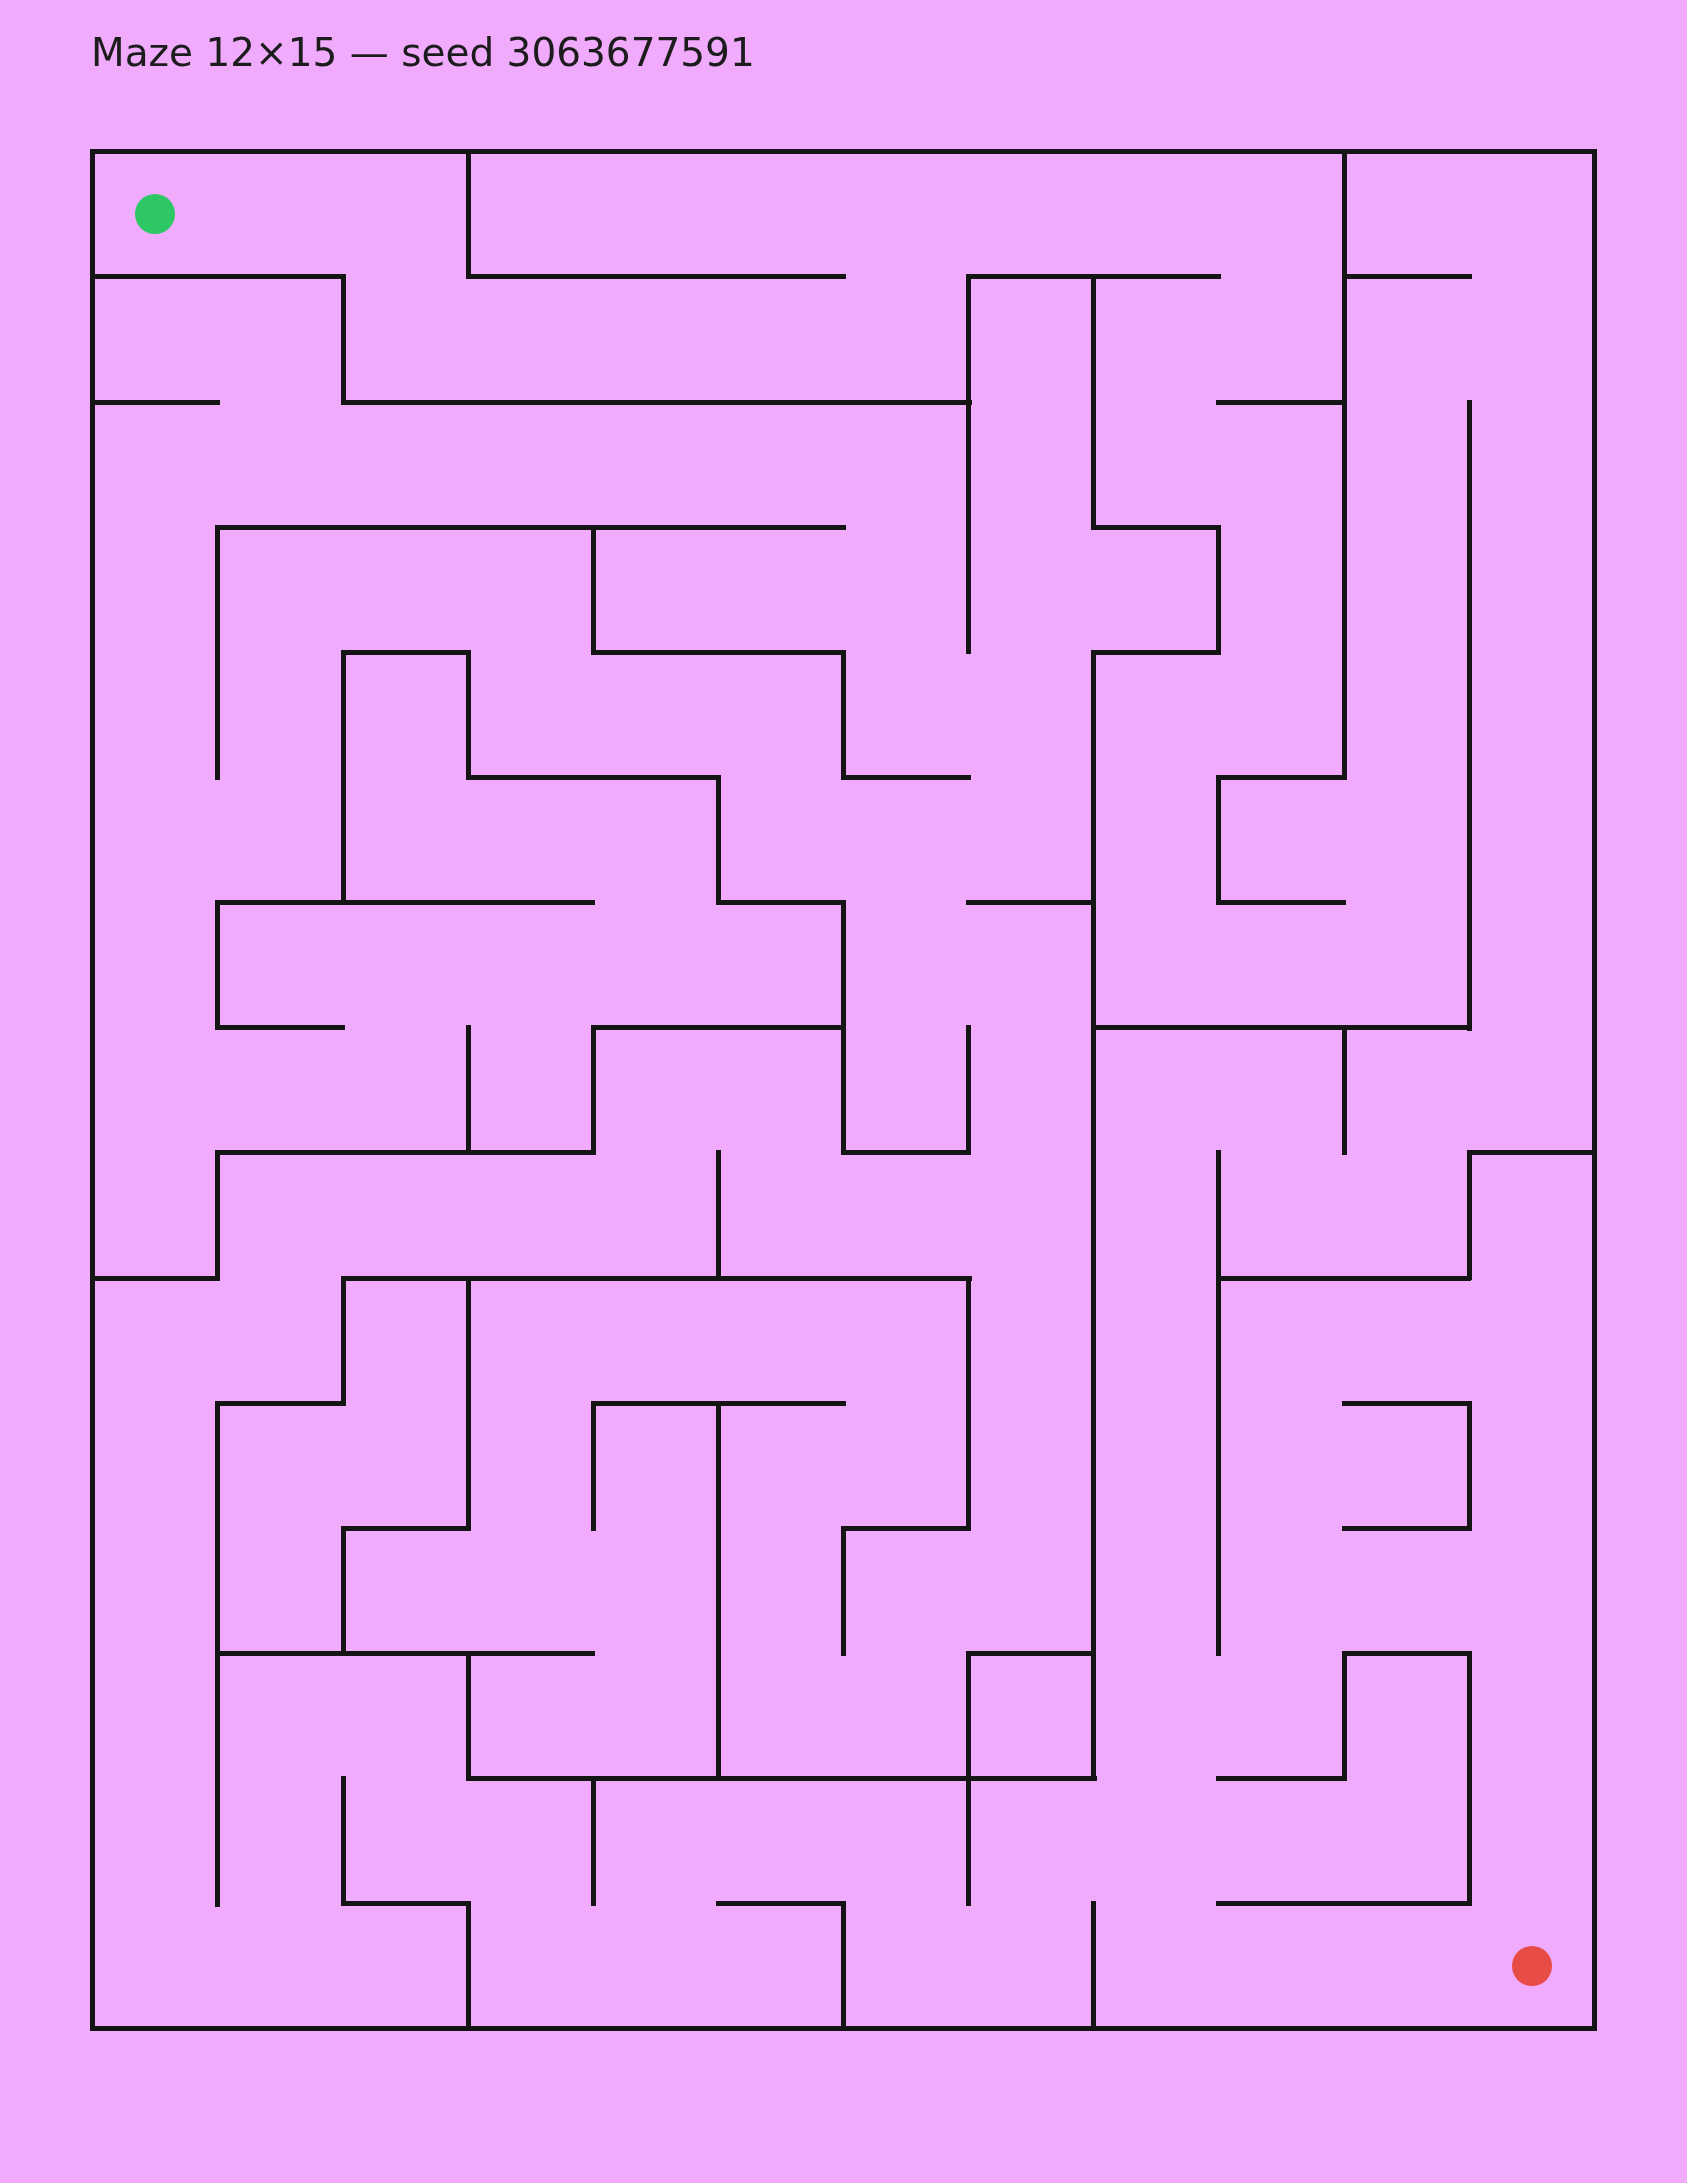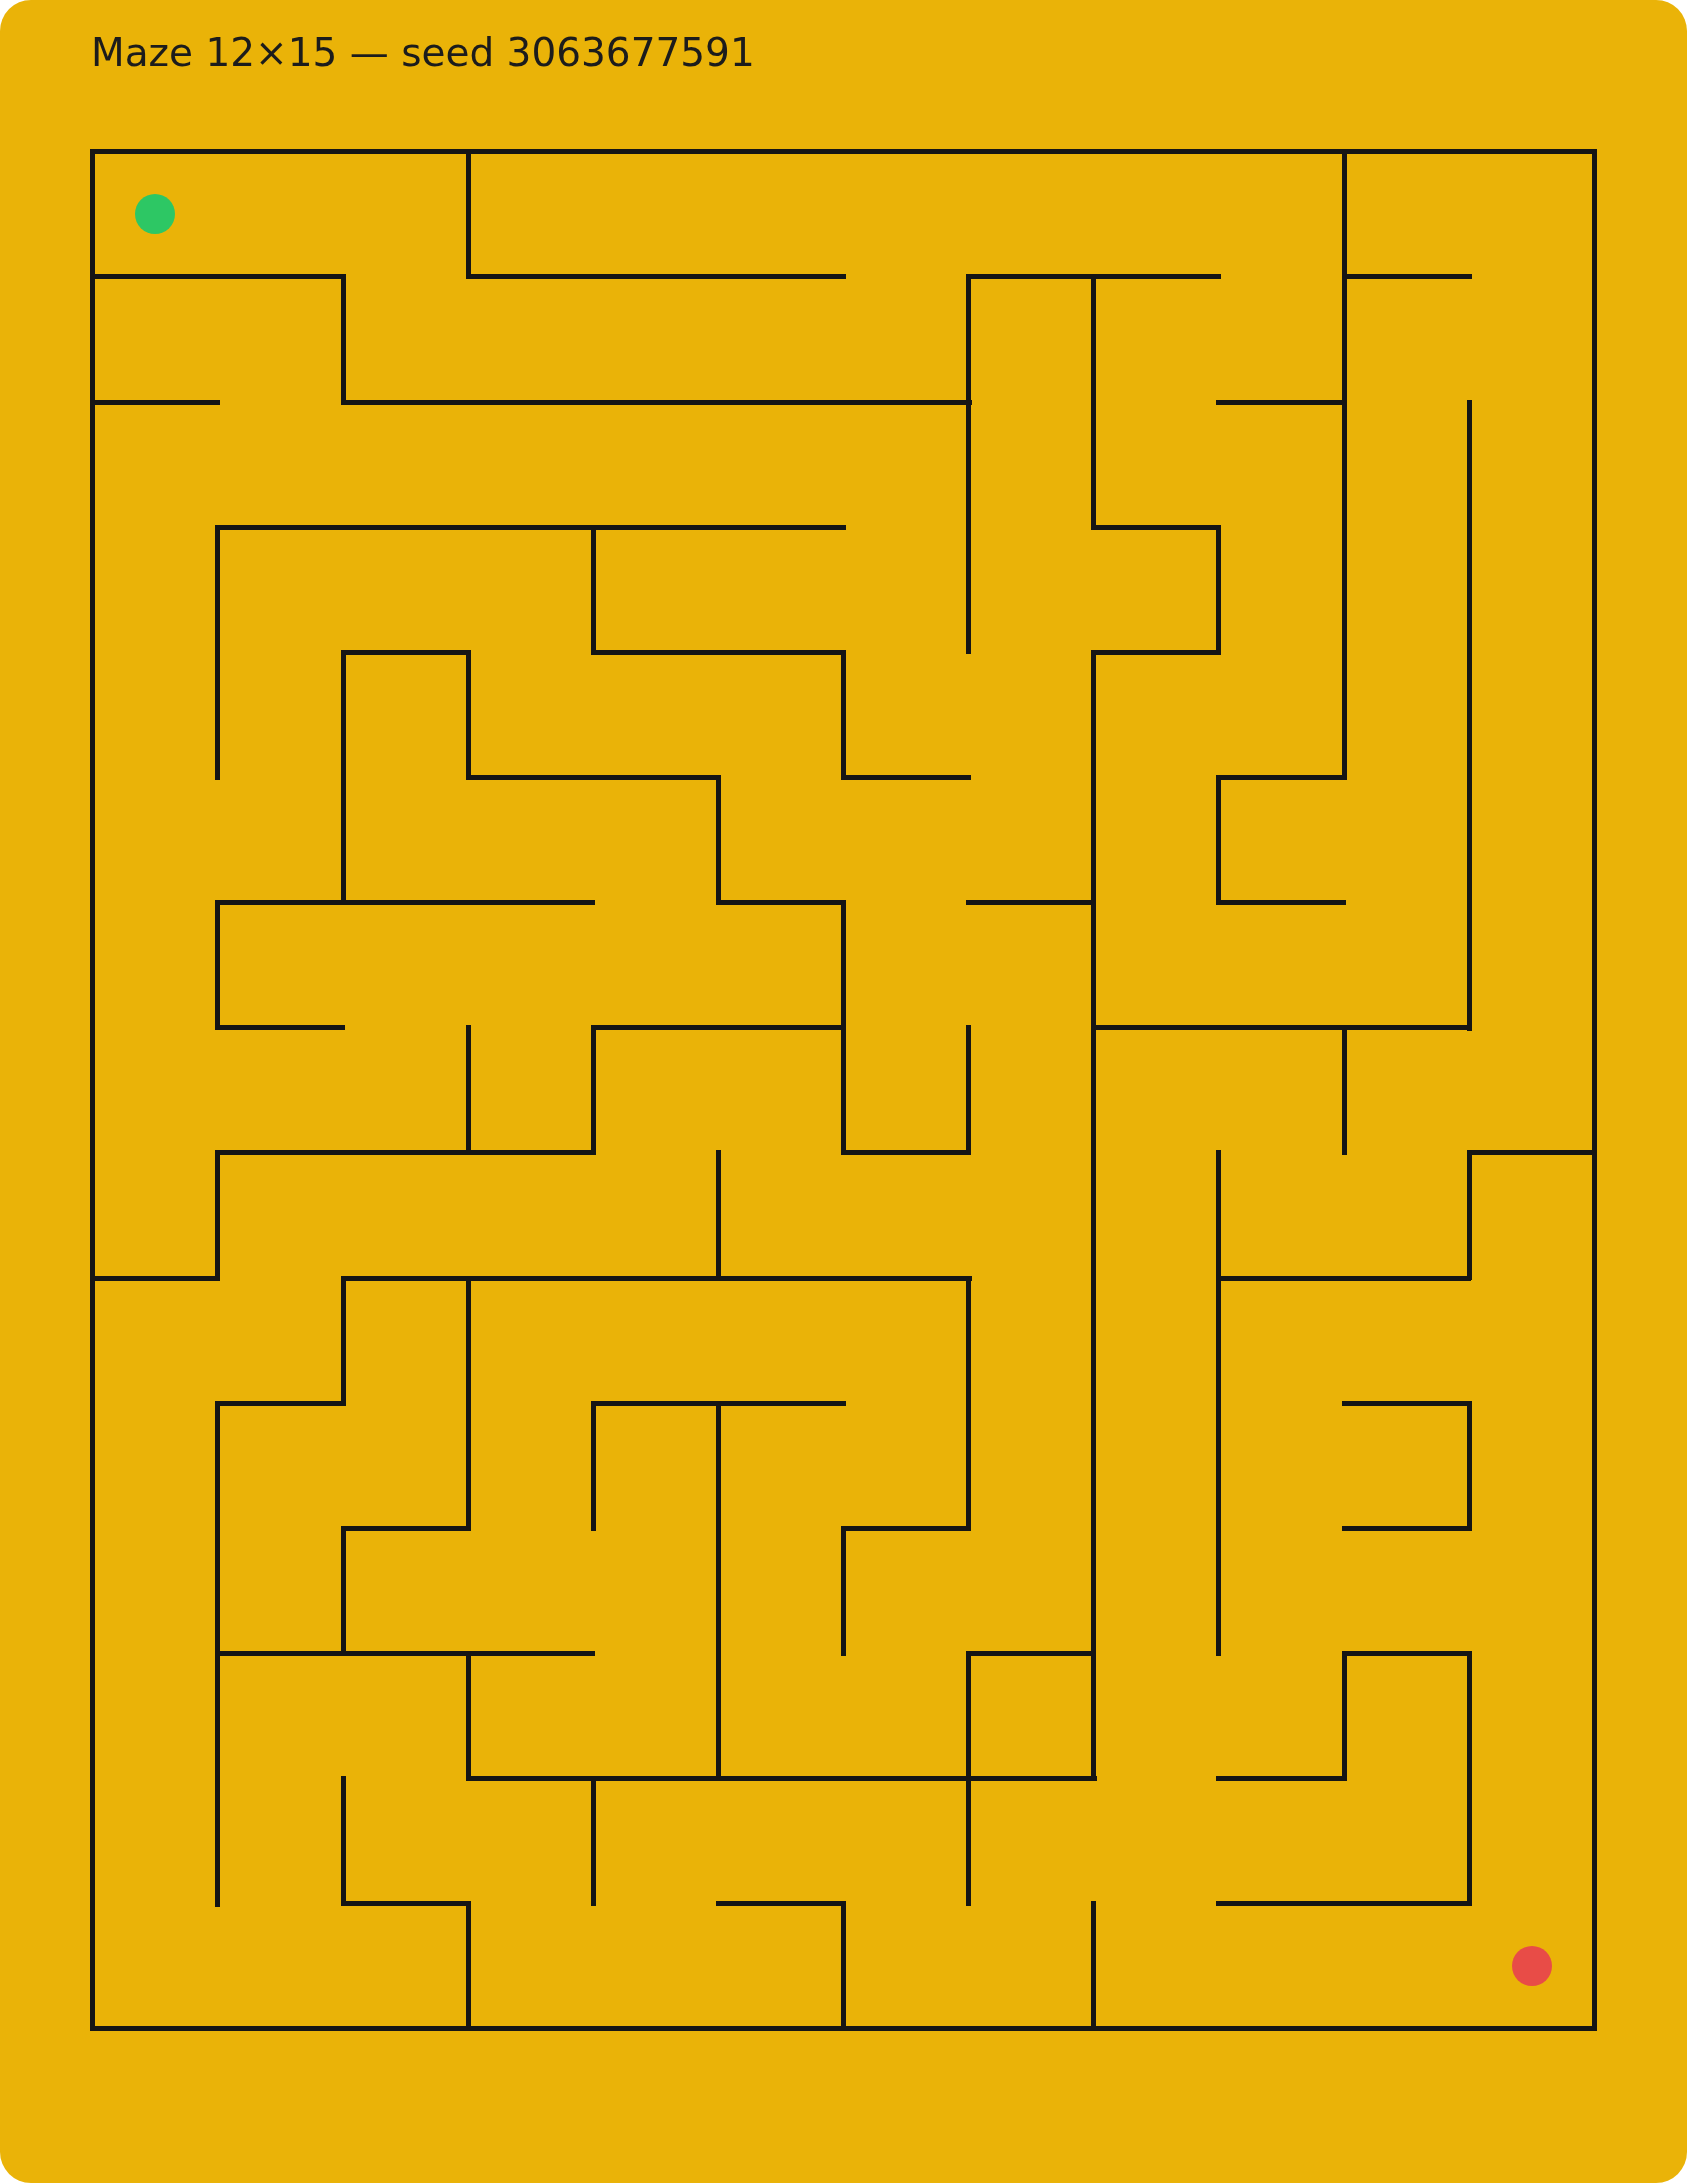--- a/index.html
+++ b/index.html
@@ -28,21 +28,21 @@
     background: #151515;
   }
   .dot {
     position: absolute;
     border-radius: 50%;
   }
 </style>
 </head>
 <body>
 
-<div id="page" style="width: 1687px; height: 2183px; background: #eab308; border-radius: 31px;">
+<div id="page" style="width: 1687px; height: 2183px; background: #f0abfc;">
   <div id="maze-title">Maze 12×15 — seed 3063677591</div>
   <div id="maze-canvas">
       <div class="wall" style="left: 90px; top: 149px; width: 1507px; height: 5px; background: rgb(21, 21, 21);"></div>
       <div class="wall" style="left: 90px; top: 274px; width: 255px; height: 5px; background: rgb(21, 21, 21);"></div>
       <div class="wall" style="left: 466px; top: 274px; width: 380px; height: 5px; background: rgb(21, 21, 21);"></div>
       <div class="wall" style="left: 966px; top: 274px; width: 255px; height: 5px; background: rgb(21, 21, 21);"></div>
       <div class="wall" style="left: 1342px; top: 274px; width: 130px; height: 5px; background: rgb(21, 21, 21);"></div>
       <div class="wall" style="left: 90px; top: 400px; width: 130px; height: 5px; background: rgb(21, 21, 21);"></div>
       <div class="wall" style="left: 341px; top: 400px; width: 631px; height: 5px; background: rgb(21, 21, 21);"></div>
       <div class="wall" style="left: 1216px; top: 400px; width: 130px; height: 5px; background: rgb(21, 21, 21);"></div>

